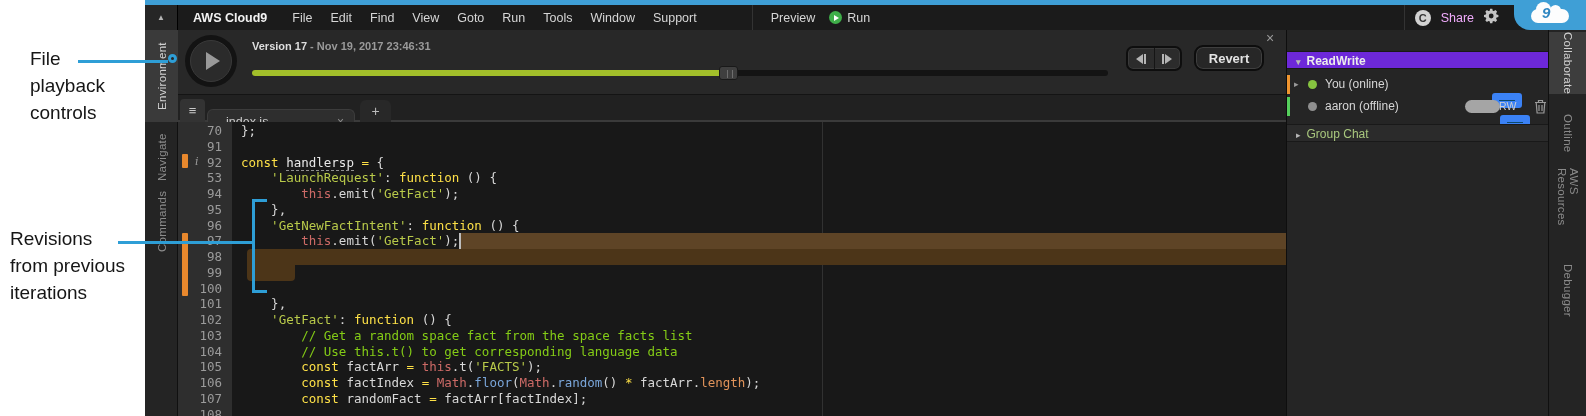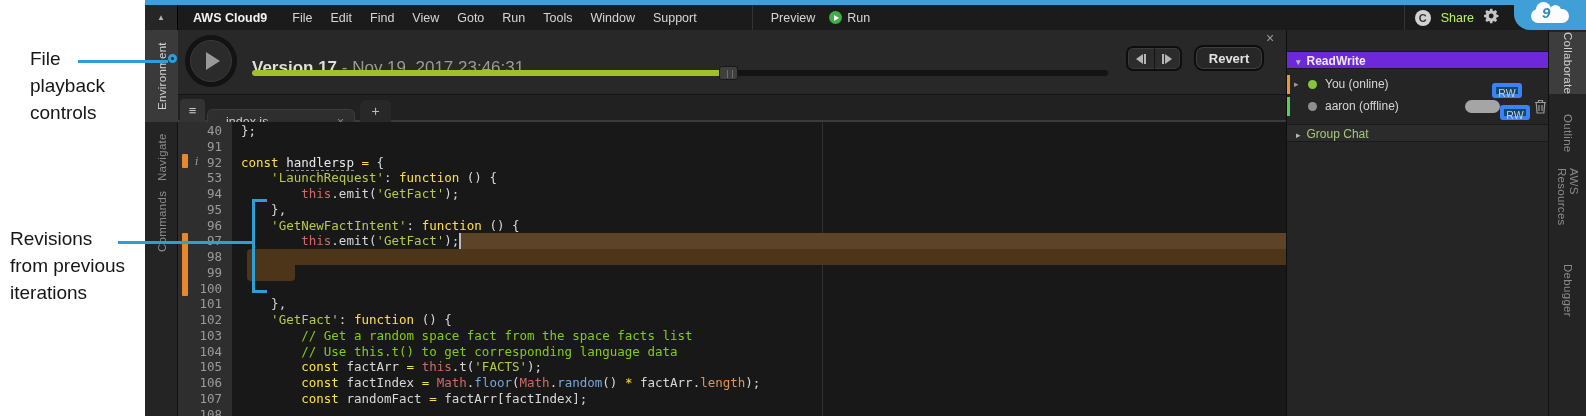--- a/index.html
+++ b/index.html
@@ -31,21 +31,21 @@
   #collapse-btn { width:33px; height:25px; flex:none; display:flex; align-items:center; justify-content:center; border-right:1px solid #000; color:#b5b5b5; font-size:8px; background:#262626; }
   #brand { font-weight:bold; color:#f2f2f2; padding:0 16px 0 15px; flex:none; }
   .menu-item { padding:0 9px; flex:none; cursor:default; }
   .mb-sep { width:1px; height:25px; background:#000; border-right:1px solid #333; flex:none; }
   #preview-item { padding:0 14px 0 18px; flex:none; }
   #run-item { display:flex; align-items:center; gap:5px; flex:none; }
   #run-circle { width:13px; height:13px; border-radius:50%; background:#3fae49; display:flex; align-items:center; justify-content:center; }
   #run-circle .tri { width:0; height:0; border-left:5px solid #fff; border-top:3.5px solid transparent; border-bottom:3.5px solid transparent; margin-left:1px; }
   #menubar-right { position:absolute; right:86px; top:0; height:25px; display:flex; align-items:center; gap:10px; }
   #avatar-c { width:16px; height:16px; border-radius:50%; background:#d2d2d2; color:#333; font-size:11px; font-weight:bold; display:flex; align-items:center; justify-content:center; }
-  #share-label { color:#bef264;text-align:center; }
+  #share-label { color:#f0abfc;text-align:center; }
 
   
   #cloud-corner { position:absolute; right:0; top:0; width:72px; height:30px; background:#3f9fd6; border-radius:0 0 0 16px; z-index:3; }
   #cloud-shape { position:absolute; left:17px; top:9px; width:38px; height:14px; background:#fdfdfd; border-radius:8px; }
   #cloud-shape::before { content:""; position:absolute; left:5px; top:-7px; width:15px; height:15px; background:#fdfdfd; border-radius:50%; }
   #cloud-shape::after { content:""; position:absolute; right:8px; top:-4px; width:11px; height:11px; background:#fdfdfd; border-radius:50%; }
   #logo-nine { position:absolute; left:28px; top:4px; font-size:15px; font-weight:bold; color:#2e86c1; z-index:4; font-style:italic; }
 
   
   #left-strip { position:absolute; left:0; top:30px; width:33px; bottom:0; background:#242424; border-right:1px solid #101010; }
@@ -53,21 +53,21 @@
   .vtab-left.active { background:#3a3a3a; color:#d2d2d2; }
 
   
   #main { position:absolute; left:33px; top:30px; width:1108px; bottom:0; }
 
   
   #version-bar { position:absolute; left:0; top:0; width:100%; height:65px; background:#282828; border-bottom:1px solid #141414; }
   #play-outer { position:absolute; left:7px; top:5px; width:52px; height:52px; border-radius:50%; background:#131313; display:flex; align-items:center; justify-content:center; }
   #play-inner { width:42px; height:42px; border-radius:50%; background:#2b2b2b; border:1px solid #3a3a3a; display:flex; align-items:center; justify-content:center; }
   #play-tri { width:0; height:0; border-left:14px solid #999; border-top:9px solid transparent; border-bottom:9px solid transparent; margin-left:4px; }
-  #version-text { position:absolute; left:74px; top:28px; font-size:17px; color:#9a9a9a; }
+  #version-text { position:absolute; left:74px; top:10px; font-size:11px; color:#9a9a9a;font-weight:bold; }
   #version-text b { color:#dedede; }
   #slider { position:absolute; left:74px; top:40px; width:856px; height:6px; background:#141414; border-radius:3px; }
   #slider-fill { position:absolute; left:0; top:0; height:6px; background:#a2bf2a; border-radius:3px; }
   #slider-handle { position:absolute; top:-4px; width:19px; height:14px; background:#3f3f3f; border:1px solid #191919; border-radius:3px;
       background-image:repeating-linear-gradient(90deg, transparent 0 4px, #6e6e6e 4px 5px); background-size:15px 8px; background-position:3px 3px; background-repeat:no-repeat; }
   #step-group { position:absolute; left:948px; top:16px; width:56px; height:25px; background:#2c2c2c; border:2px solid #0e0e0e; border-radius:7px; box-shadow:0 0 0 1px #3a3a3a inset; display:flex; }
   .step-btn { flex:1; display:flex; align-items:center; justify-content:center; gap:1px; }
   .step-btn + .step-btn { border-left:1px solid #151515; }
   .tri-l { width:0; height:0; border-right:7px solid #b5b5b5; border-top:5px solid transparent; border-bottom:5px solid transparent; }
   .tri-r { width:0; height:0; border-left:7px solid #b5b5b5; border-top:5px solid transparent; border-bottom:5px solid transparent; }
@@ -115,21 +115,21 @@
   .sb-header { position:absolute; left:0; width:100%; height:18px; line-height:18px; background:#2b2b2b; border-top:1px solid #191919; border-bottom:1px solid #191919; padding-left:9px; color:#a9c87e; }
   .sb-header .tri-glyph { color:#b9b9b9; font-size:9px; margin-right:6px; }
   #sb-h-members { top:0; }
   #sb-h-rw { top:21px; color:#ececec; font-weight:bold; background:#6d28d9; }
   #sb-h-chat { top:94px; }
   .member-row { position:absolute; left:0; width:100%; height:19px; }
   .m-marker { position:absolute; left:0; top:0; width:3px; height:19px; }
   .m-arrow { position:absolute; left:7px; top:0; line-height:19px; color:#9a9a9a; font-size:9px; }
   .m-dot { position:absolute; left:21px; top:5px; width:9px; height:9px; border-radius:50%; }
   .m-label { position:absolute; left:38px; top:0; line-height:19px; color:#d6d6d6; }
-  .m-badge { position:absolute; top:8px; width:30px; height:15px; background:#0c4a6e; border:4px solid #3b82f6; border-radius:3px; color:#cfcfcf; font-size:10.5px; text-align:center; line-height:13px; }
+  .m-badge { position:absolute; top:18px; width:30px; height:15px; background:#0c4a6e; border:7px solid #3b82f6; border-radius:3px; color:#cfcfcf; font-size:10.5px; text-align:center; line-height:13px; }
   .m-toggle { position:absolute; top:3px; width:35px; height:13px; background:#a5a5a5; border-radius:7px; }
   .m-trash { position:absolute; top:2px; width:13px; height:15px; }
 
   
   #right-strip { position:absolute; left:1403px; top:30px; width:38px; bottom:0; background:#242424; border-left:1px solid #101010; }
   .vtab-right { position:absolute; left:0; width:38px; writing-mode:vertical-rl; display:flex; align-items:center; justify-content:center; font-size:11.5px; color:#8a8a8a; letter-spacing:0.3px; }
   .vtab-right.active { background:#3d3d3d; color:#d2d2d2; }
 </style>
 </head>
 <body>
@@ -233,21 +233,21 @@
         <div id="tab-new">+</div>
       </div>
 
       <div id="editor">
         <div id="gutter">
           <div id="gutter-pad"></div>
           <div id="marker-92" class="gut-marker"></div>
           <div id="marker-97" class="gut-marker"></div>
           <div id="info-icon">i</div>
           <div id="gutter-rows">
-              <div class="gut-row">40</div>
+              <div class="gut-row">70</div>
               <div class="gut-row">91</div>
               <div class="gut-row">92</div>
               <div class="gut-row">53</div>
               <div class="gut-row">94</div>
               <div class="gut-row">95</div>
               <div class="gut-row">96</div>
               <div class="gut-row">97</div>
               <div class="gut-row">98</div>
               <div class="gut-row">99</div>
               <div class="gut-row">100</div>

